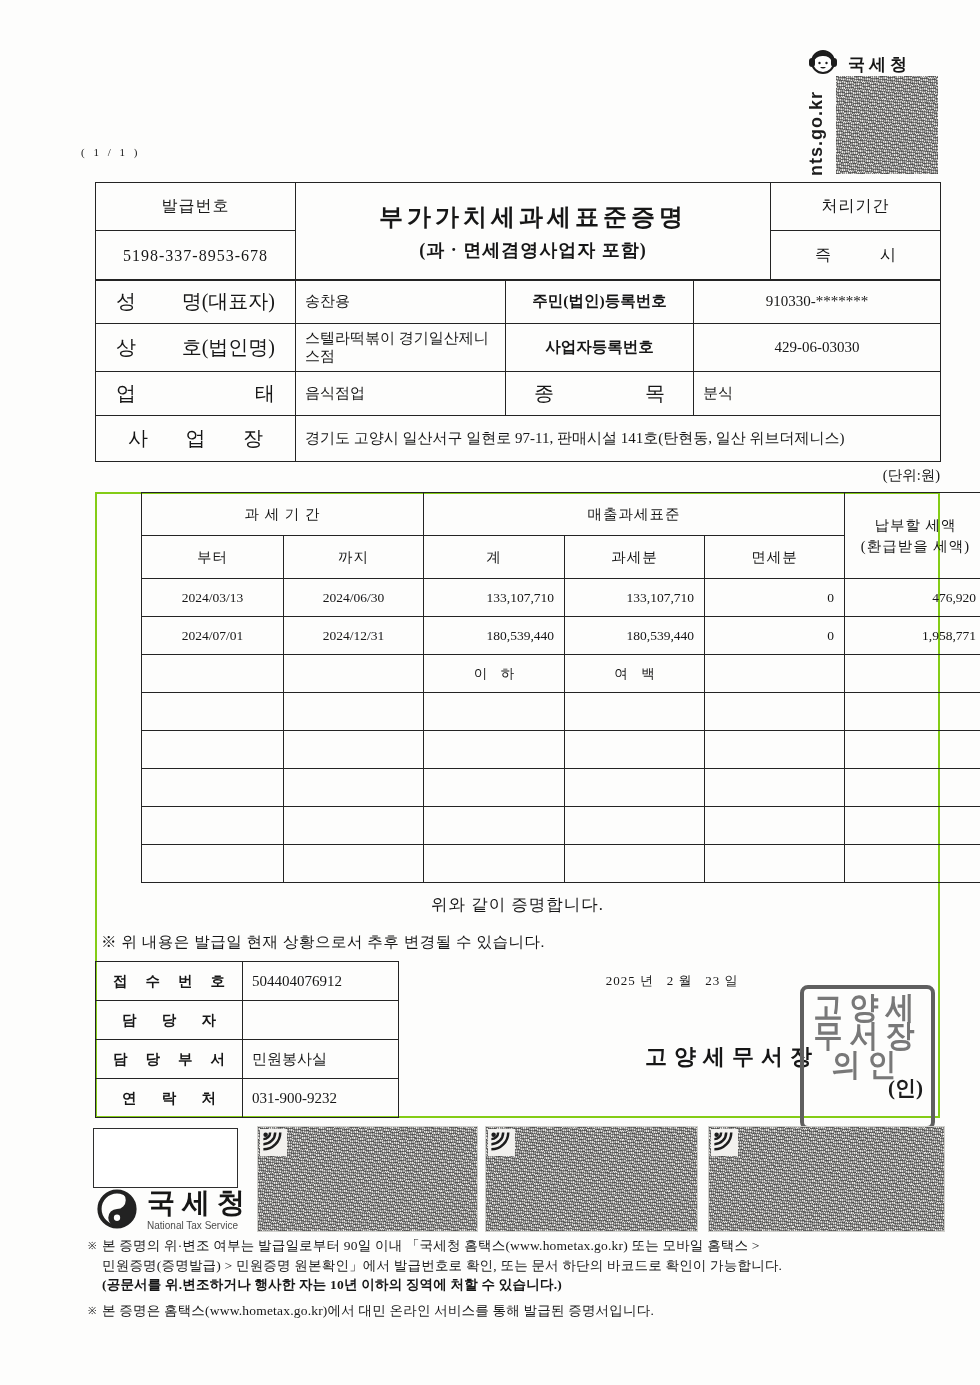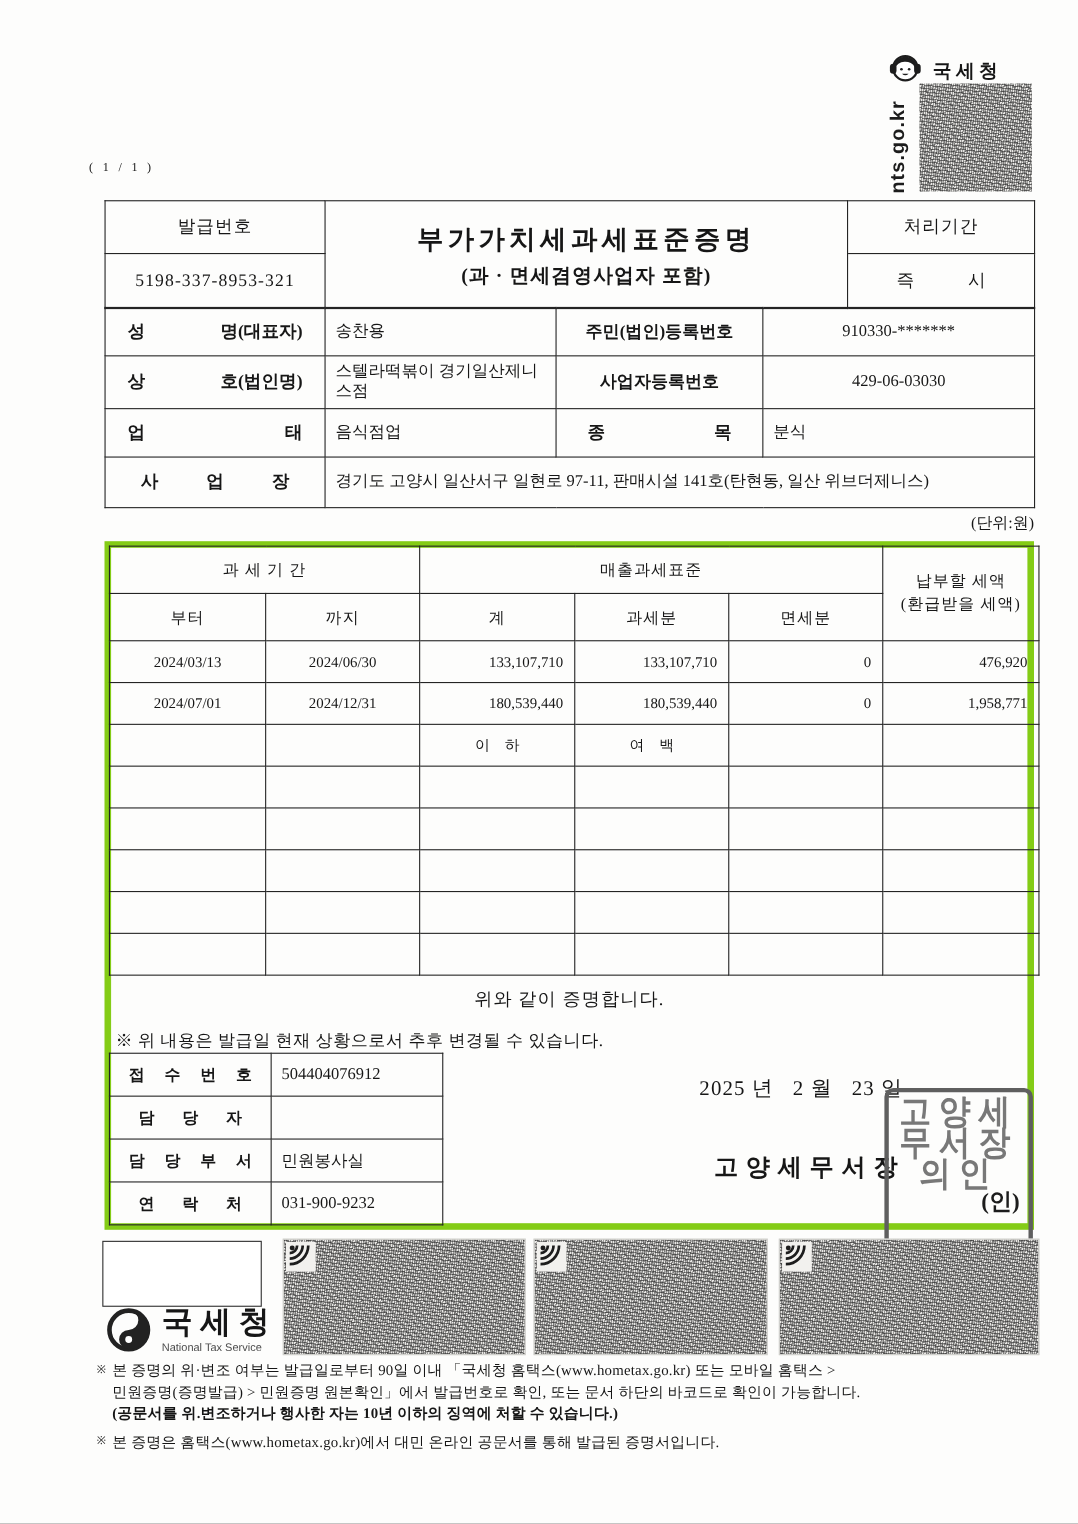--- a/index.html
+++ b/index.html
@@ -26,50 +26,50 @@
       repeating-linear-gradient(97deg, rgba(55,55,55,.45) 0 1px, rgba(0,0,0,0) 1px 2px),
       repeating-linear-gradient(52deg, rgba(95,95,95,.38) 0 2px, rgba(0,0,0,0) 2px 5px),
       repeating-linear-gradient(160deg, rgba(70,70,70,.30) 0 1px, rgba(0,0,0,0) 1px 4px),
       #e9e8e5;
   }
   .qr { position:absolute; left:836px; top:76px; width:102px; height:98px; }
   
   table { border-collapse:collapse; table-layout:fixed; }
   td,th { border:1.6px solid #242424; font-weight:normal; overflow:hidden; }
   .c { text-align:center; }
-  .jl { text-align:justify; text-align-last:justify; font-size:16px; font-weight:700; padding:0 20px; }
+  .jl { text-align:justify; text-align-last:justify; font-size:20px; font-weight:400; padding:0 20px; }
   .val { text-align:left; padding:2px 9px; font-size:15px; line-height:1.18; word-break:break-all; }
   .info-box { position:absolute; left:95px; top:182px; }
   .hd { font-size:16px; letter-spacing:1px; }
   .issue-no { font-size:16px; letter-spacing:1px; }
   .title-cell { text-align:center; }
   .title-cell .t1 { font-size:24px; font-weight:bold; letter-spacing:4px; }
   .title-cell .t2 { font-size:18px; font-weight:bold; letter-spacing:1px; margin-top:5px; }
   .jval { text-align:justify; text-align-last:justify; padding:0 44px; font-size:16px; }
   .midlbl { font-size:15.5px; font-weight:600; }
   
   .unit-note { position:absolute; left:95px; top:466px; width:845px; text-align:right; font-size:14.5px; }
-  .main-box { position:absolute; left:95px; top:492px; width:845px; height:626px; border:6px solid #84cc16; }
+  .main-box { position:absolute; left:95px; top:492px; width:845px; height:626px; border:2px solid #84cc16;padding-left:46px; }
   .tax-table { width:845px; margin:-2px 0 0 -2px; }
   .tax-table th { font-size:14.5px; letter-spacing:1px; }
   .tax-table .h1 td, .tax-table .h1 th { height:43px; }
   .tax-table .h2 td, .tax-table .h2 th { height:43px; }
   .tax-table .dr td { height:38px; font-size:13.5px; }
   .num { text-align:right; padding-right:10px; font-family:"Liberation Serif","DejaVu Serif",serif; }
   .due2 { font-size:13.5px; line-height:1.4; letter-spacing:0; }
   .fill { text-align:center; white-space:pre; font-size:14.5px; }
   .statement { position:absolute; left:0; width:100%; top:400px; text-align:center; font-size:16.5px; letter-spacing:1px; }
   .cnote { position:absolute; left:4px; top:438px; font-size:15.5px; letter-spacing:.5px; }
   
   .receipt { position:absolute; left:-2px; bottom:-2px; }
   .receipt td { height:39px; }
   .receipt .rl { width:147px; text-align:justify; text-align-last:justify; padding:0 17px; font-size:14.5px; font-weight:600; }
   .receipt .rv { width:156px; padding:0 9px; font-size:15px; }
   
-  .issue-date { position:absolute; left:430px; top:478px; width:290px; text-align:right; font-size:19px; white-space:pre; letter-spacing:1px; }
+  .issue-date { position:absolute; left:430px; top:478px; width:290px; text-align:center; font-size:13px; white-space:pre; letter-spacing:1px; }
   .office { position:absolute; left:548px; top:548px; font-size:22px; font-weight:bold; letter-spacing:7px; }
   .stamp {
     position:absolute; left:703px; top:491px; width:135px; height:145px;
     border:4px solid #5f5f5f; border-radius:8px; padding-top:4px;
     text-align:center; color:#787878; overflow:hidden;
   }
   .stamp .sline { font-size:29px; font-weight:bold; letter-spacing:7px; line-height:.98;
     font-family:"Liberation Serif","DejaVu Serif",serif; transform:scaleY(1.08); }
   .stamp .overlay { position:absolute; right:8px; bottom:24px; color:#1c1c1c; font-size:21px; font-weight:bold; letter-spacing:0; }
   
@@ -124,21 +124,21 @@
       <tbody>
           <tr style="height:48px">
         <td class="c hd">발급번호</td>
         <td class="title-cell" rowspan="2">
           <div class="t1">부가가치세과세표준증명</div>
           <div class="t2">(과 · 면세겸영사업자 포함)</div>
         </td>
         <td class="c hd">처리기간</td>
       </tr>
       <tr style="height:50px">
-        <td class="c issue-no">5198-337-8953-321</td>
+        <td class="c issue-no">5198-337-8953-678</td>
         <td class="jval">즉 시</td>
       </tr>
     </tbody>
       </table>
     <table style="margin-top:-1.6px">
       <colgroup>
           <col style="width:200px">
           <col style="width:210px">
           <col style="width:188px">
           <col style="width:247px">
@@ -345,17 +345,17 @@
       <span class="fmark">※</span>
       <div>
         <div>본 증명의 위·변조 여부는 발급일로부터 90일 이내 「국세청 홈택스(www.hometax.go.kr) 또는 모바일 홈택스 &gt;</div>
         <div>민원증명(증명발급) &gt; 민원증명 원본확인」에서 발급번호로 확인, 또는 문서 하단의 바코드로 확인이 가능합니다.</div>
         <div class="fbold">(공문서를 위.변조하거나 행사한 자는 10년 이하의 징역에 처할 수 있습니다.)</div>
       </div>
     </div>
     <div class="fgap"></div>
     <div class="frow">
       <span class="fmark">※</span>
-      <div>본 증명은 홈택스(www.hometax.go.kr)에서 대민 온라인 공문서를 통해 발급된 증명서입니다.</div>
+      <div>본 증명은 홈택스(www.hometax.go.kr)에서 대민 온라인 서비스를 통해 발급된 증명서입니다.</div>
     </div>
   </div>
 
 </div>
 
 </body></html>

